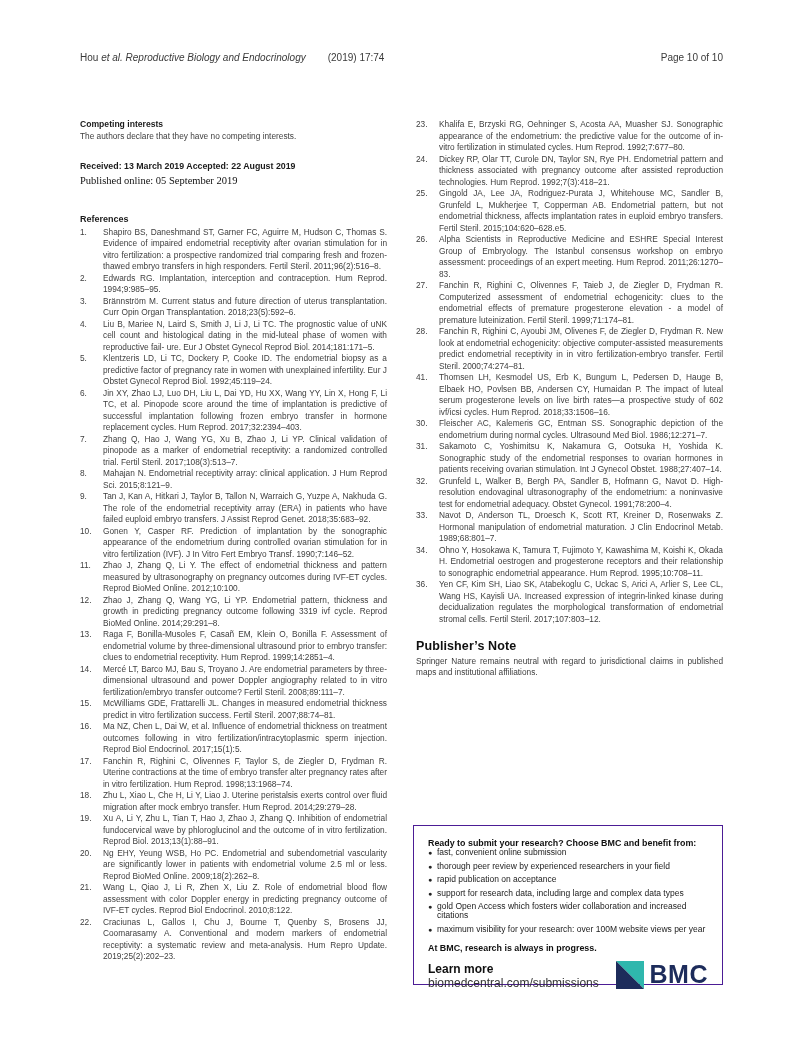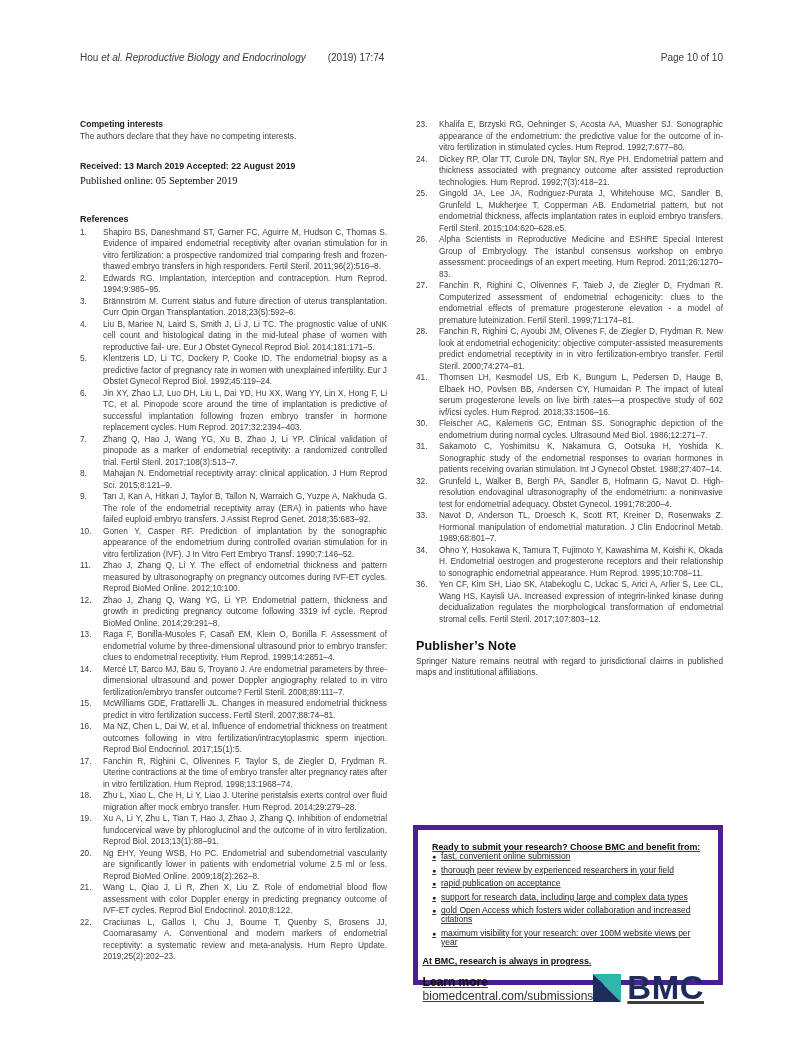--- a/index.html
+++ b/index.html
@@ -23,34 +23,33 @@
   .received { font-weight:bold; font-size:8.8px; color:#1b1b1b; margin-top:19px; }
   .published { font-family:"Liberation Serif", serif; font-weight:normal; font-size:10.5px; color:#101010; margin-top:2px; }
   .refs-title { font-weight:bold; font-size:9px; color:#1b1b1b; margin-top:28px; margin-bottom:1px; }
   .ref { display:flex; }
   .ref-num { flex:0 0 14px; margin-right:9px; }
   .ref-text { flex:1; text-align:justify; }
   .pub-note-title { font-size:12.5px; font-weight:bold; color:#101010; margin-top:16px; letter-spacing:0.1px; }
   .pub-note-body { text-align:justify; margin-top:3px; }
   .bmc-box {
     position:absolute; left:413px; top:825px; width:310px; height:160px;
-    box-sizing:border-box; border:5px solid #4c1d95; background:#fff;
+    box-sizing:border-box; border:1px solid #4c1d95; background:#fff;
     padding:12px 14px 10px 14px;
-    text-decoration:underline;
   }
   .box-title { font-size:8.9px; font-weight:bold; color:#101010; }
   .box-bullets { }
   .bullet-row { display:flex; font-size:8.5px; color:#222; line-height:9px; margin-bottom:4.6px; }
   .bullet-marker { flex:0 0 9px; font-size:7px; line-height:9px; }
   .box-footer { display:flex; justify-content:flex-end; align-items:flex-end; margin-top:9px; }
   .tagline { font-weight:bold; font-size:8.9px; color:#101010; }
   .learn-more { font-size:12px; color:#333; margin-top:9px; }
   .lm-bold { font-weight:bold; color:#101010; }
   .bmc-logo { display:flex; align-items:center; gap:6px; margin-bottom:1px; }
-  .logo-text { font-size:33px; font-weight:bold; letter-spacing:0.5px; line-height:25px; }
+  .logo-text { font-size:25px; font-weight:bold; letter-spacing:0.5px; line-height:25px; }
 </style>
 </head>
 <body>
 
 <div class="page">
 
   <div class="header">
     <div>
       <span>Hou </span><span class="hd-italic">et al. Reproductive Biology and Endocrinology</span><span class="hd-issue">(2019) 17:74</span>
     </div>

